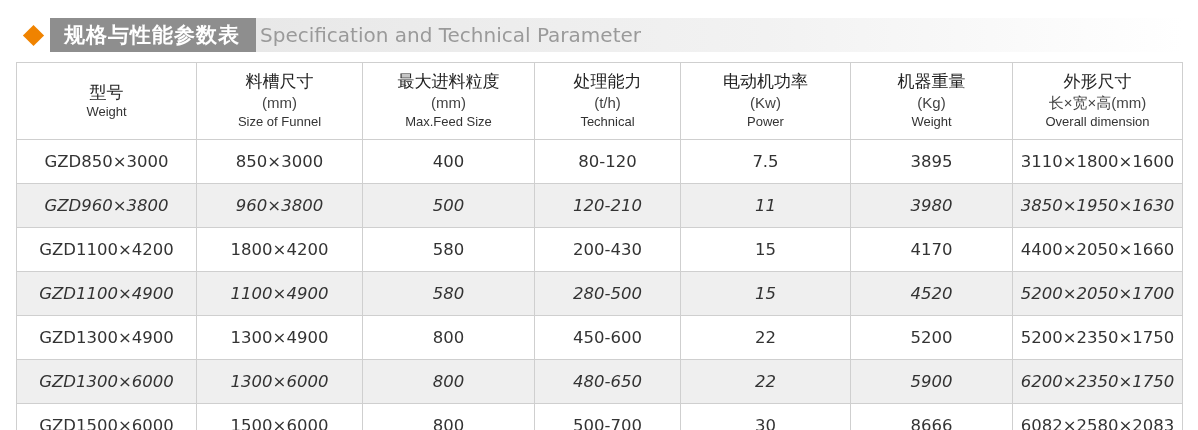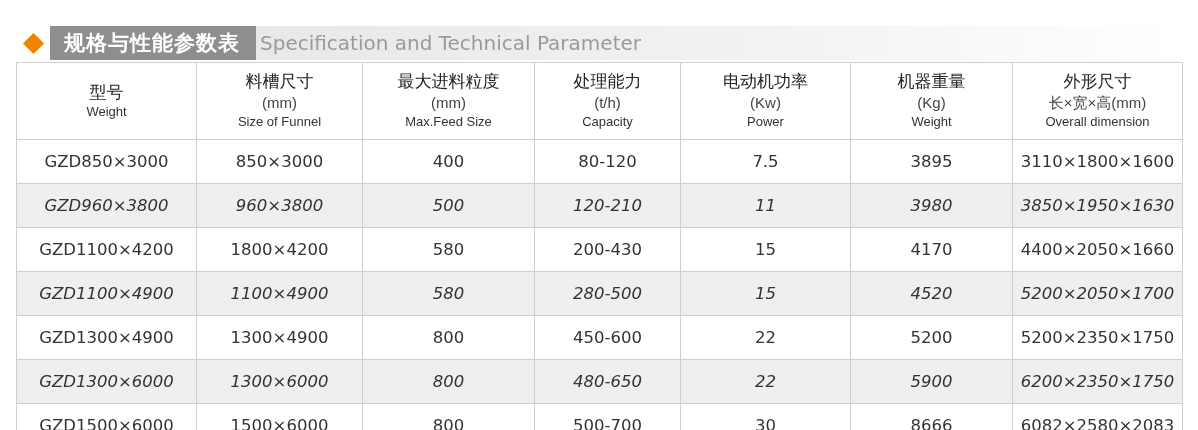--- a/index.html
+++ b/index.html
@@ -18,21 +18,21 @@
     position: relative;
     width: 1198px;
     height: 430px;
     box-sizing: border-box;
   }
 
   
   .header {
     position: absolute;
     left: 16px;
-    top: 26px;
+    top: 18px;
     width: 1166px;
     height: 34px;
     display: flex;
     align-items: stretch;
   }
   .header-diamond {
     width: 34px;
     display: flex;
     align-items: center;
     justify-content: center;
@@ -169,21 +169,21 @@
             <div class="hd-en">Size of Funnel</div>
           </th>
           <th>
             <div class="hd-cn">最大进料粒度</div>
             <div class="hd-unit">(mm)</div>
             <div class="hd-en">Max.Feed Size</div>
           </th>
           <th>
             <div class="hd-cn">处理能力</div>
             <div class="hd-unit">(t/h)</div>
-            <div class="hd-en">Capacity</div>
+            <div class="hd-en">Technical</div>
           </th>
           <th>
             <div class="hd-cn">电动机功率</div>
             <div class="hd-unit">(Kw)</div>
             <div class="hd-en">Power</div>
           </th>
           <th>
             <div class="hd-cn">机器重量</div>
             <div class="hd-unit">(Kg)</div>
             <div class="hd-en">Weight</div>

